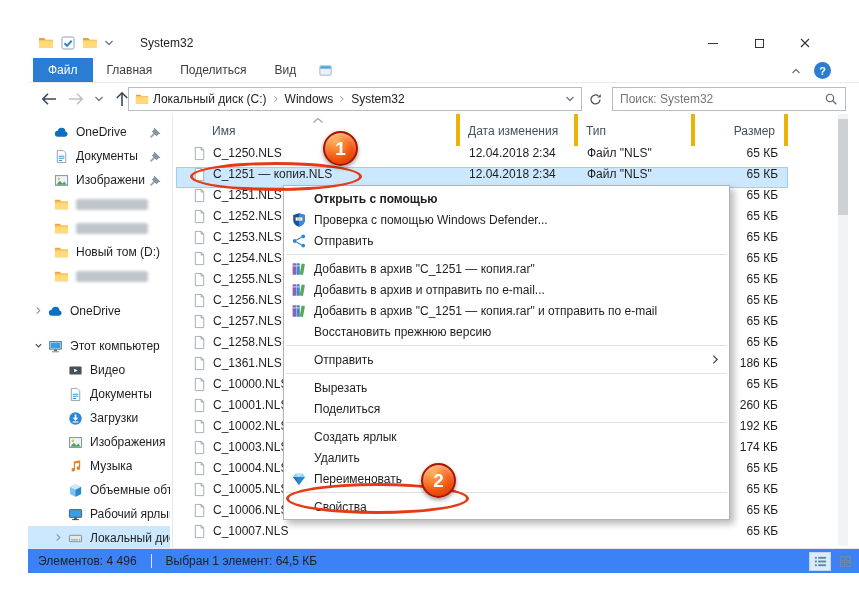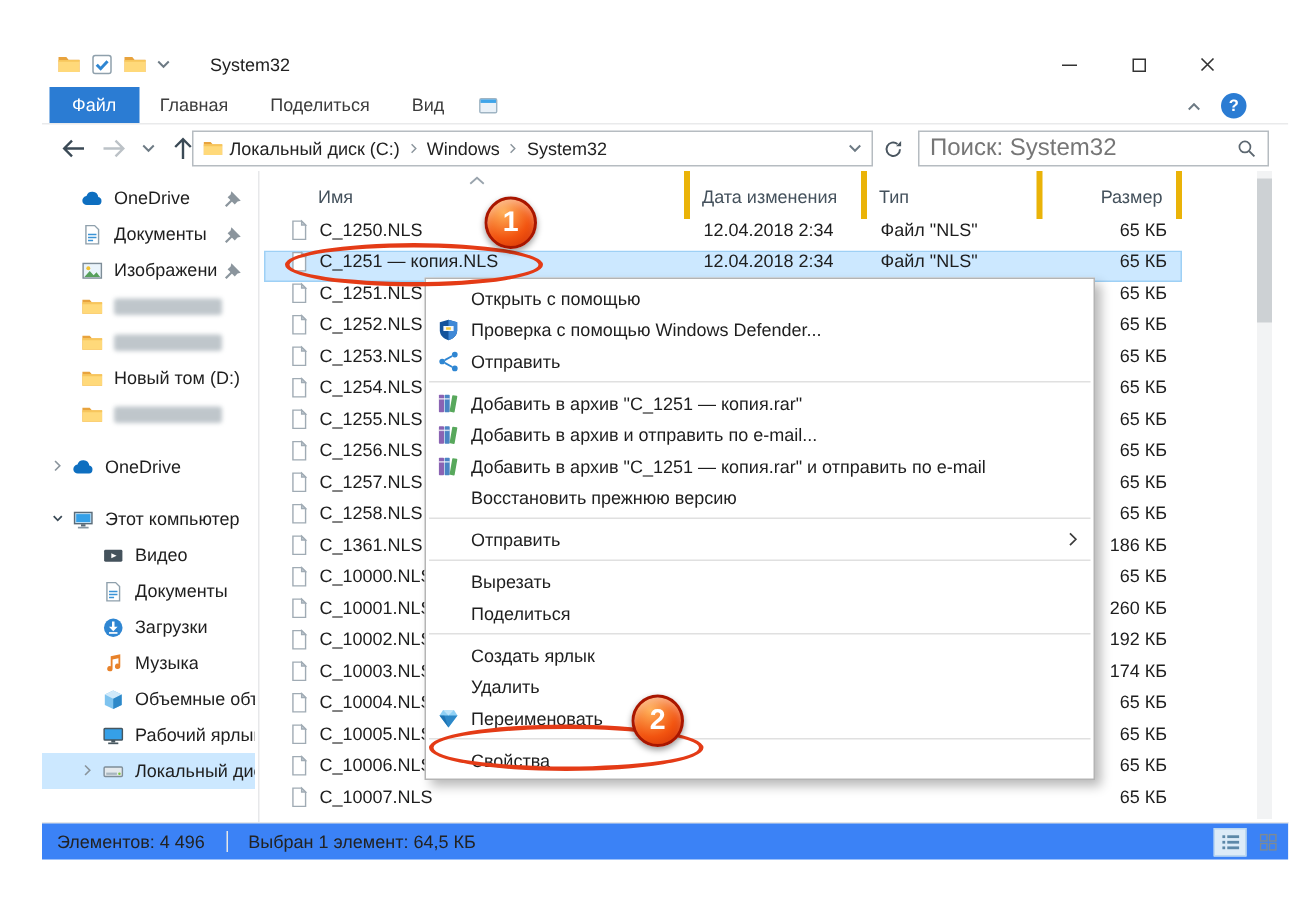--- a/index.html
+++ b/index.html
@@ -34,21 +34,21 @@
   .navbar{position:absolute;left:28px;top:84px;right:0;height:30px}
   .nav-arrows{position:absolute;left:12px;top:6px;display:flex;align-items:center;gap:9px}
   .addr{position:absolute;left:100px;top:3px;width:454px;height:24px;border:1px solid #b6bcc1;background:#fff;
         display:flex;align-items:center;padding:0 6px}
   .crumb{padding:0 4px;white-space:nowrap;color:#222}
   .crumb-sep{width:8px;height:8px;margin:0 1px}
   .addr-right{margin-left:auto;display:flex;align-items:center}
   .refresh{position:absolute;left:560px;top:8px}
   .search{position:absolute;left:584px;top:3px;width:234px;height:24px;border:1px solid #b6bcc1;background:#fff;
           display:flex;align-items:center;padding:0 7px}
-  .search input{border:none;outline:none;flex:1;font:inherit;font-size:16px;color:#444;background:transparent;min-width:0}
+  .search input{border:none;outline:none;flex:1;font:inherit;font-size:12px;color:#444;background:transparent;min-width:0}
   .search input::placeholder{color:#767676;opacity:1}
 
   
   .sidebar{position:absolute;left:28px;top:114px;width:142px;height:436px;overflow:hidden;padding-top:6px}
   .sb-item{display:flex;align-items:center;height:24px;padding-left:12px}
   .sb-item.grp{padding-left:6px;margin-top:11px}
   .sb-item.ind{padding-left:26px}
   .sb-item.sel{background:var(--selection,#cce8ff)}
   .chev-slot{display:inline-flex;width:12px;height:10px;flex:none;margin-right:2px}
   .chev-slot svg{width:9px;height:9px}
@@ -76,21 +76,21 @@
   .fl-size{width:93px;text-align:right;padding-right:10px;white-space:nowrap}
   .vscroll{position:absolute;left:838px;top:114px;width:10px;height:432px;background:#f2f3f4}
   .vthumb{position:absolute;left:0;top:5px;width:10px;height:96px;background:#cdd1d4}
 
   
   .cmenu{position:absolute;left:283px;top:185px;width:447px;background:#fff;border:1px solid #b4b4b4;
          box-shadow:4px 4px 7px rgba(0,0,0,.28);padding:2px 0;z-index:5}
   .cm-item{display:flex;align-items:center;height:21px;padding:0 26px 0 7px;position:relative;white-space:nowrap}
   .cm-item.noicon{padding-left:30px}
   .cm-item .ic{margin-right:7px}
-  .cm-item.bold .cm-label{font-weight:normal}
+  .cm-item.bold .cm-label{font-weight:bold}
   .cm-label{overflow:hidden}
   .cm-sep{height:1px;background:#e0e0e0;margin:3px 2px}
   .cm-arrow{position:absolute;right:10px;top:5px;width:7px;height:11px;display:inline-flex}
   .cm-arrow svg{width:100%;height:100%}
 
   
   .statusbar{position:absolute;left:28px;right:0;top:548px;height:25px;background:#3b82f6;border-top:1px solid #e4e6e8;
              display:flex;align-items:center;color:#222}
   .sb-count{padding-left:10px}
   .sb-selinfo{margin-left:14px;padding-left:14px;border-left:1px solid #e4e6e8}
@@ -402,20 +402,31 @@
               <path fill="#fff" d="M7.1 3.6h1.8v3.6h2.2L8 10.4 4.9 7.2h2.2z"></path>
               <rect x="5" y="11.1" width="6" height="1.2" fill="#fff"></rect>
             </svg>
           </span>
           <span class="sb-label">Загрузки</span>
         </div>
         <div class="sb-item ind">
           <span class="chev-slot"></span>
           <span class="ic">
             <svg viewBox="0 0 16 16">
+              <rect x="1.5" y="2.8" width="13" height="10.4" fill="#eaf4fb" stroke="#7e8d98"></rect>
+              <circle cx="5.2" cy="6.2" r="1.4" fill="#f2c232"></circle>
+              <path fill="#57a05c" d="M2.4 12.4l3.8-4.2 2.8 3 2-2.2 2.6 3.4z"></path>
+            </svg>
+          </span>
+          <span class="sb-label">Изображения</span>
+        </div>
+        <div class="sb-item ind">
+          <span class="chev-slot"></span>
+          <span class="ic">
+            <svg viewBox="0 0 16 16">
               <path fill="#e8822a" d="M6.2 2.6L13 1.2v8.6a1.9 1.9 0 1 1-1.3-1.8V4l-4.2.9v6.6A1.9 1.9 0 1 1 6.2 9.7z"></path>
             </svg>
           </span>
           <span class="sb-label">Музыка</span>
         </div>
         <div class="sb-item ind">
           <span class="chev-slot"></span>
           <span class="ic">
             <svg viewBox="0 0 16 16">
               <path fill="#7ec3ef" d="M8 1.4l6 2.9v7.4l-6 2.9-6-2.9V4.3z"></path>

